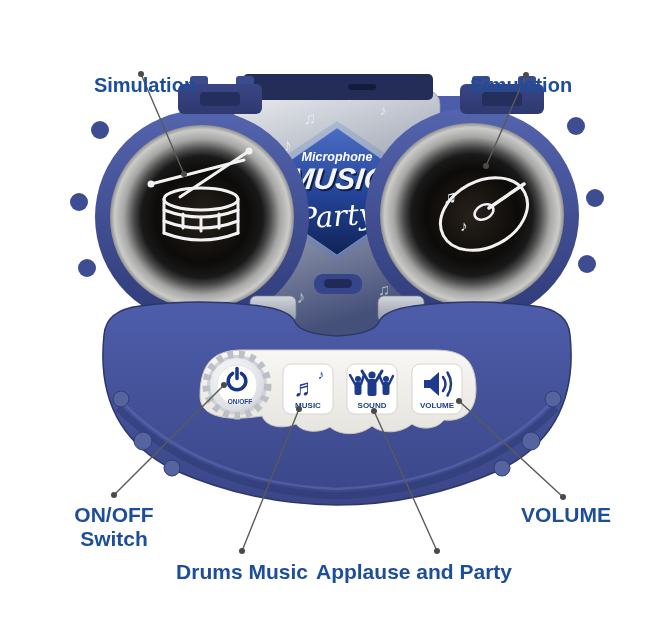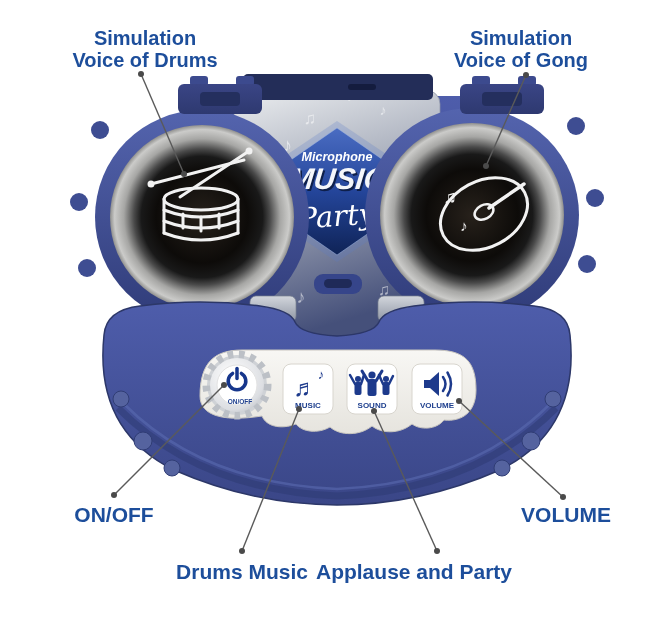--- a/index.html
+++ b/index.html
@@ -1,21 +1,21 @@
 <!DOCTYPE html>
 <html><head>
 <meta charset="utf-8">
 <style>
   html,body{margin:0;padding:0;background:#ffffff;}
   .canvas{position:relative;width:664px;height:619px;background:#ffffff;overflow:hidden;
           font-family:"Liberation Sans",sans-serif;}
   .callout{position:absolute;color:#1d4e9b;font-weight:bold;text-align:center;
            transform:translateX(-50%);white-space:nowrap;}
   .callout .ln{display:block;}
-  .c-top{font-size:20px;line-height:22px;}
+  .c-top{font-size:20px;line-height:22px;margin-top:47px;}
   .c-bottom{font-size:21px;line-height:24px;}
   svg{position:absolute;left:0;top:0;}
   svg text{font-family:"Liberation Sans",sans-serif;}
   .party{font-family:"DejaVu Serif",serif;}
 </style>
 </head>
 <body>
 
 <div class="canvas">
 
@@ -246,30 +246,29 @@
         <circle cx="242" cy="551" r="3"></circle>
     <circle cx="374" cy="411" r="3"></circle>
         <circle cx="437" cy="551" r="3"></circle>
     <circle cx="459" cy="401" r="3"></circle>
         <circle cx="563" cy="497" r="3"></circle>
   </g>
 </svg>
 
 <div class="callout c-top" style="left:145px;top:27px;">
   <span class="ln">Simulation</span>
-  <span class="ln">Voice of Drums</span>
 </div>
 
 <div class="callout c-top" style="left:521px;top:27px;">
   <span class="ln">Simulation</span>
-  <span class="ln">Voice of Gong</span>
 </div>
 
 <div class="callout c-bottom" style="left:114px;top:503px;">
   <span class="ln">ON/OFF</span>
+  <span class="ln">Switch</span>
 </div>
 
 <div class="callout c-bottom" style="left:242px;top:560px;">Drums Music</div>
 
 <div class="callout c-bottom" style="left:414px;top:560px;">Applause and Party</div>
 
 <div class="callout c-bottom" style="left:566px;top:503px;">VOLUME</div>
 
 </div>
 

